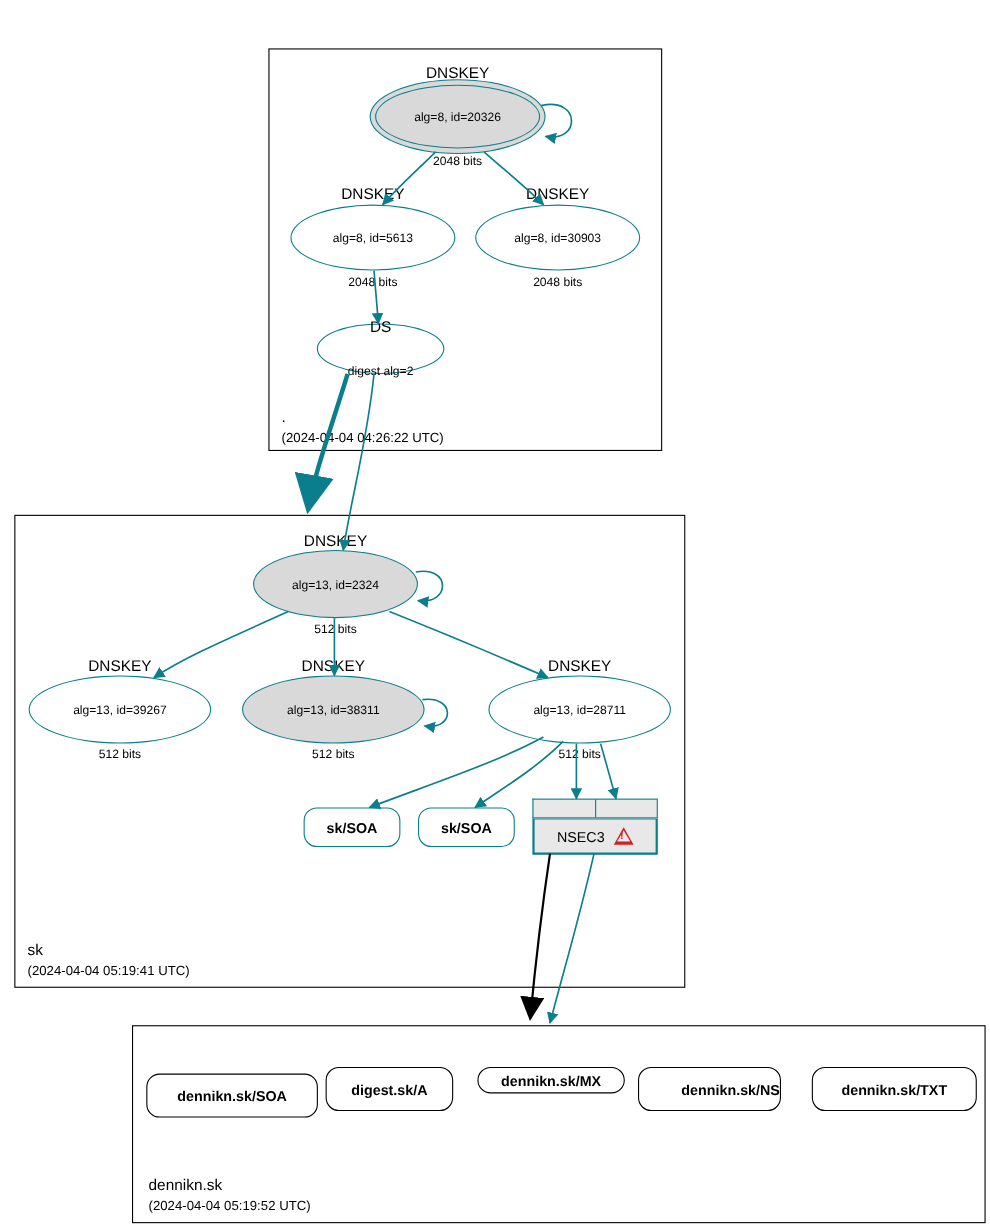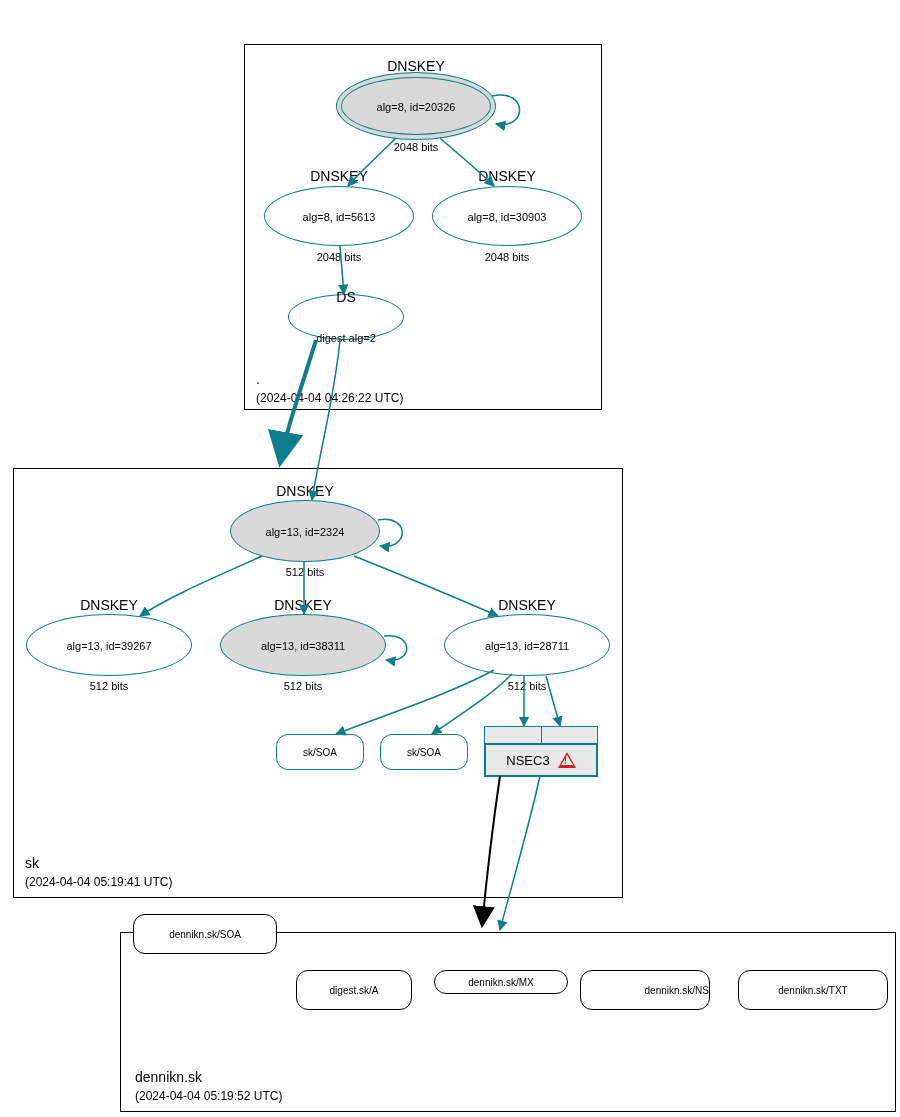--- a/index.html
+++ b/index.html
@@ -56,25 +56,26 @@
   }
   .node .sub {
     font-size: 11px;
   }
   .rrset {
     position: absolute;
     border: 1.5px solid #000;
     border-radius: 12px;
     background: #fff;
     text-align: center;
-    font-size: 10px;
+    font-size: 13px;
     display: flex;
     align-items: center;
     justify-content: center;
     box-sizing: border-box;
+    font-weight: bold;
   }
   .rrset.teal {
     border-color: #0a7e8c;
   }
   .nsec3-box {
     position: absolute;
     box-sizing: border-box;
   }
   .nsec3-header {
     display: flex;
@@ -209,21 +210,21 @@
       <div></div>
     </div>
   <div class="nsec3-body">
     <span>NSEC3</span>
     <span class="warn-icon">
         <span class="bang">!</span>
       </span>
   </div>
 </div>
 
-<div class="rrset" style="left:133px; top:914px; width:144px; height:40px;">
+<div class="rrset" style="left:133px; top:976px; width:156px; height:40px;">
   <span>dennikn.sk/SOA</span>
 </div>
 <div class="rrset" style="left:296px; top:970px; width:116px; height:40px;">
   <span>digest.sk/A</span>
 </div>
 <div class="rrset" style="left:434px; top:970px; width:134px; height:24px;">
   <span>dennikn.sk/MX</span>
 </div>
 <div class="rrset" style="left:580px; top:970px; width:130px; height:40px;justify-content:flex-end;">
   <span>dennikn.sk/NS</span>

